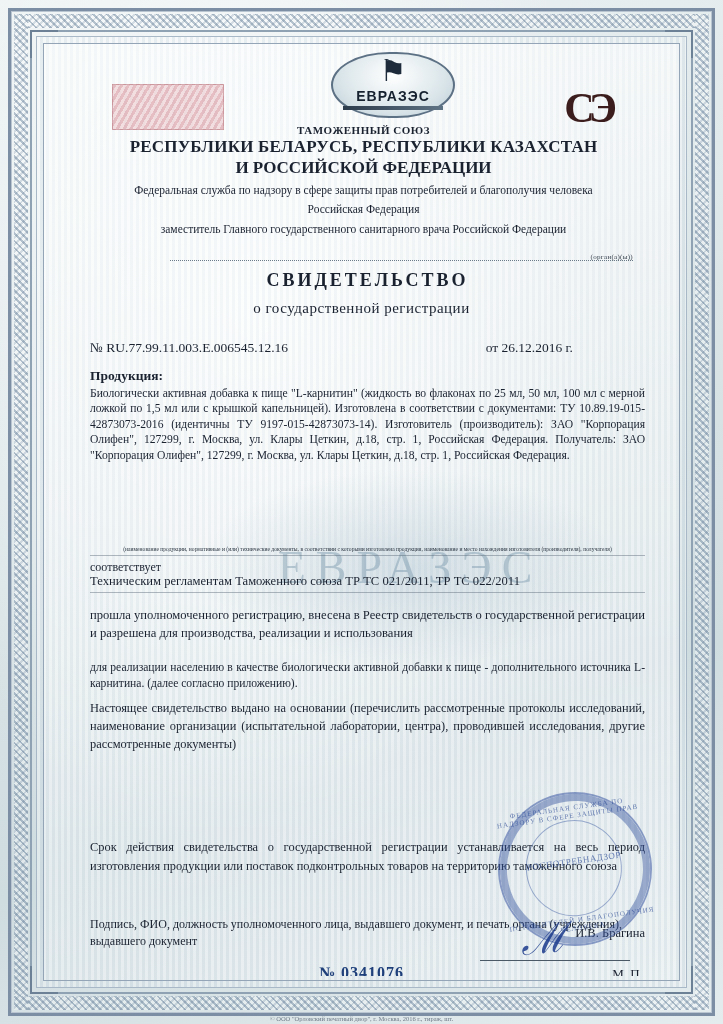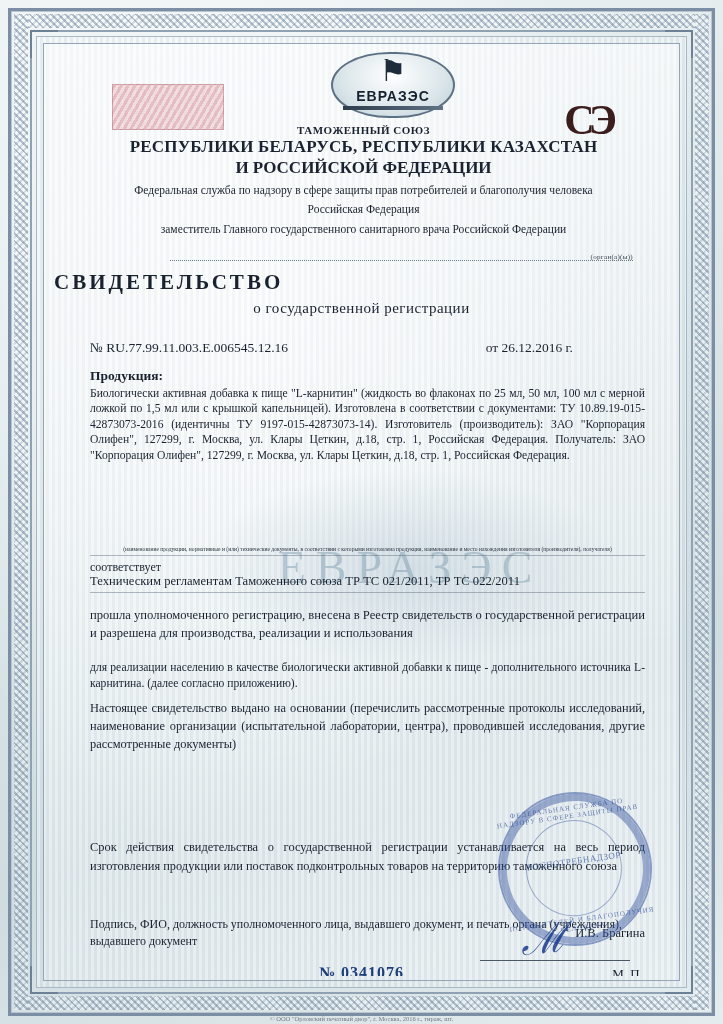--- a/index.html
+++ b/index.html
@@ -133,21 +133,21 @@
     transform: translateX(-50%);
     top: 52px;
     width: 100px;
     height: 4px;
     background: linear-gradient(90deg, #2d3c4c, #5e7384);
   }
   
   .ce-mark {
     position: absolute;
     right: 62px;
-    top: 48px;
+    top: 36px;
     font-family: "Liberation Serif", serif;
     font-size: 42px;
     font-weight: bold;
     color: #3c1d1d;
     letter-spacing: -6px;
     margin-left: 20px;
   }
   
   .pink-stamp {
     position: absolute;
@@ -201,24 +201,24 @@
   .dotrule {
     position: absolute;
     left: 120px;
     right: 40px;
     top: 212px;
     border-bottom: 1px dotted #6b7a88;
     height: 0;
   }
   .title-main {
     position: absolute;
-    left: 4px; right: 0;
+    left: 12px; right: 0;
     top: 222px;
-    text-align: left;
-    font-size: 21px;
+    text-align: center;
+    font-size: 18px;
     font-weight: bold;
     letter-spacing: 3px;
   }
   .title-sub {
     position: absolute;
     left: 0; right: 0;
     top: 252px;
     text-align: center;
     font-size: 15px;
     letter-spacing: 0.5px;

